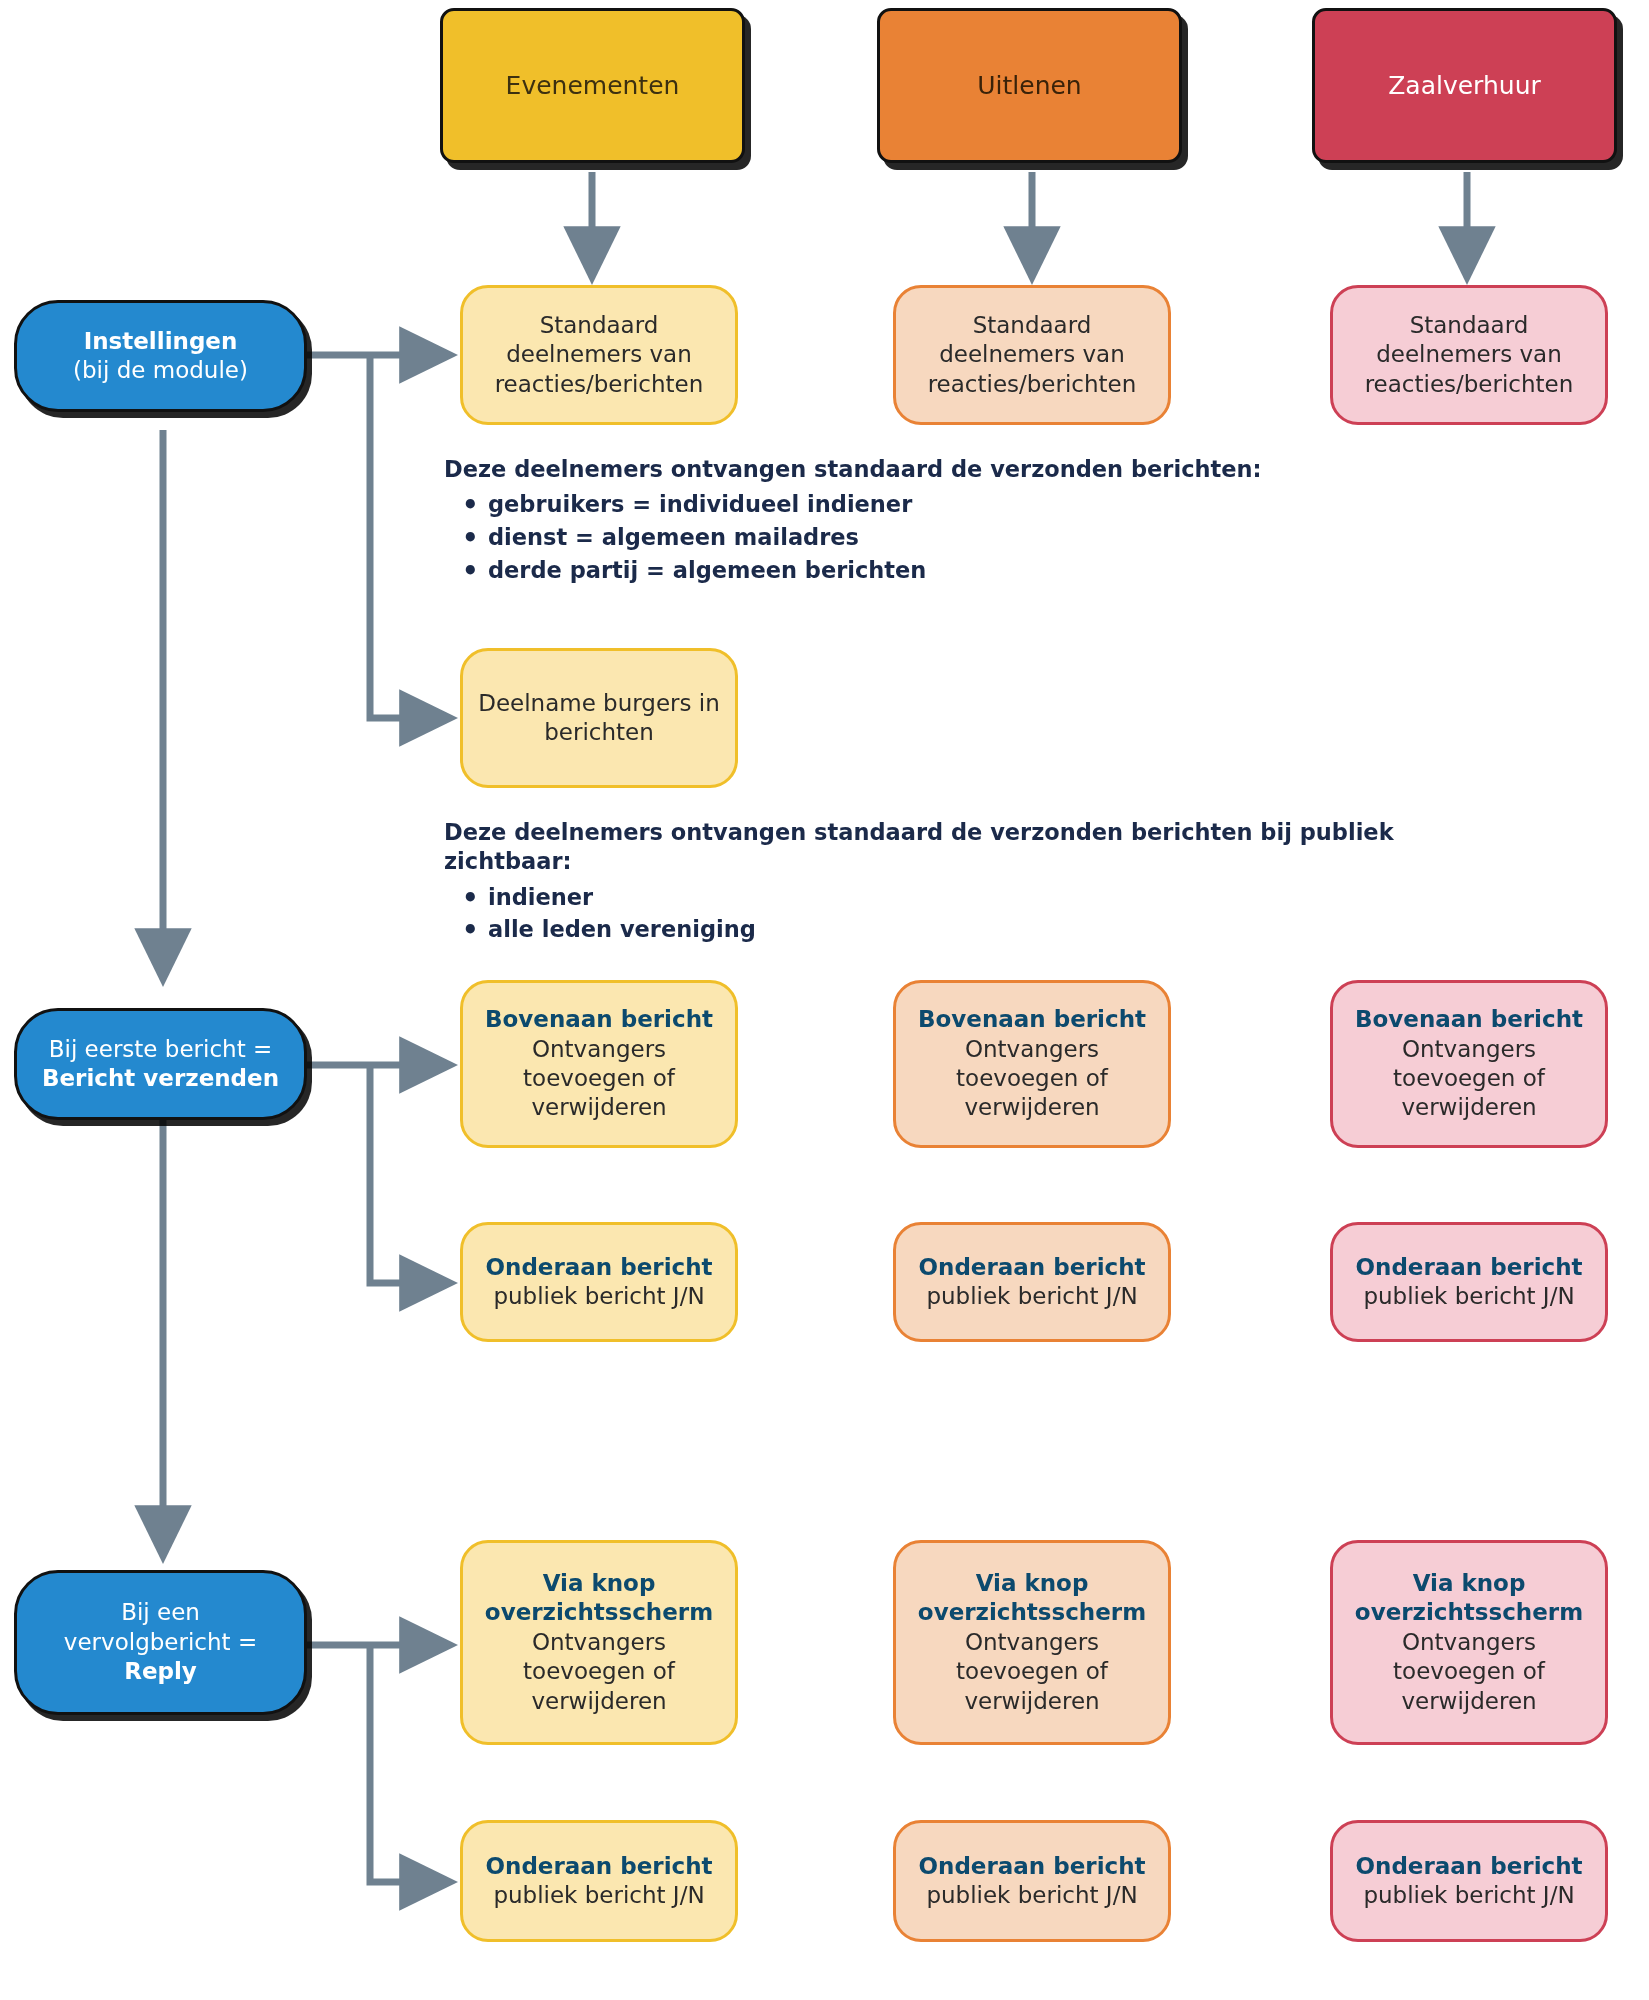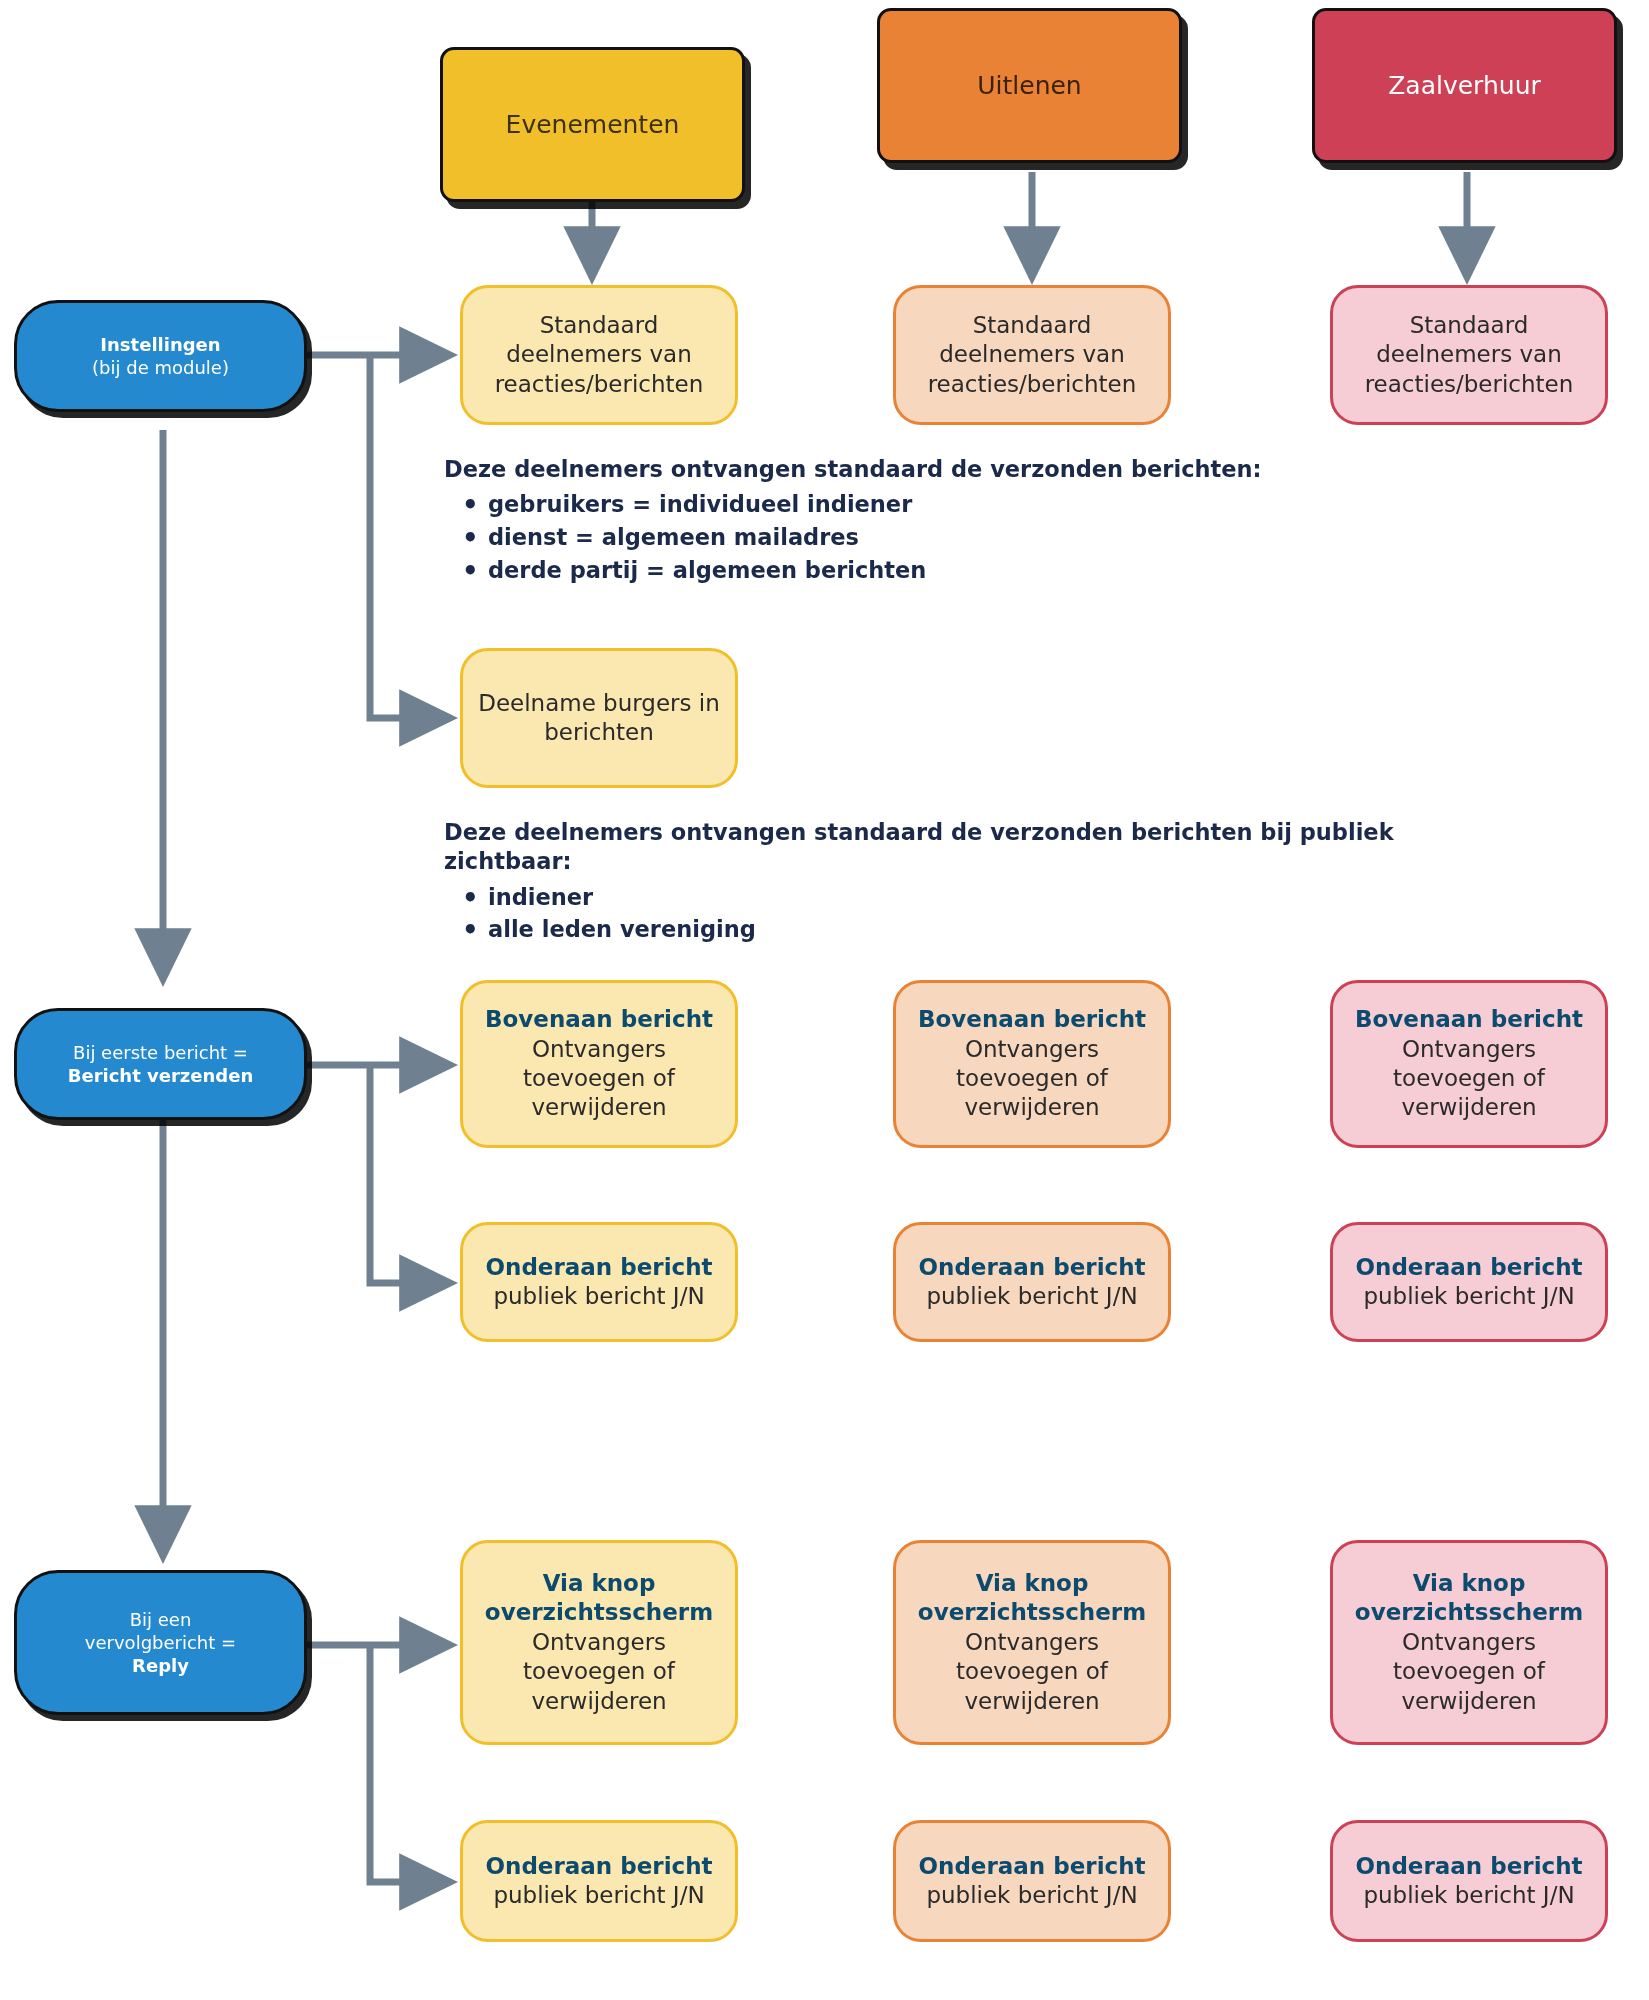--- a/index.html
+++ b/index.html
@@ -38,31 +38,31 @@
   }
   
   .module-box {
     border-radius: 14px;
     border: 3px solid #111111;
     color: #ffffff;
     font-size: 25px;
     font-weight: 400;
     box-shadow: 6px 7px 0 rgba(0,0,0,0.85);
   }
-  .module-evenementen { background: #f0bf2a; color: #3c3010; margin-top: 39px; }
+  .module-evenementen { background: #f0bf2a; color: #3c3010; }
   .module-uitlenen    { background: #e98235; color: #3a2209; }
   .module-zaalverhuur { background: #cd4055; color: #ffffff; }
 
   
   .stage-box {
     border-radius: 44px;
     border: 3px solid #111111;
     background: #2489cf;
     color: #ffffff;
-    font-size: 18px;
+    font-size: 23px;
     box-shadow: 5px 6px 0 rgba(0,0,0,0.85);
     padding: 6px 14px;
   }
   .stage-box .bold { font-weight: bold; }
 
   
   .card {
     border-radius: 28px;
     border: 3px solid;
     font-size: 23px;

